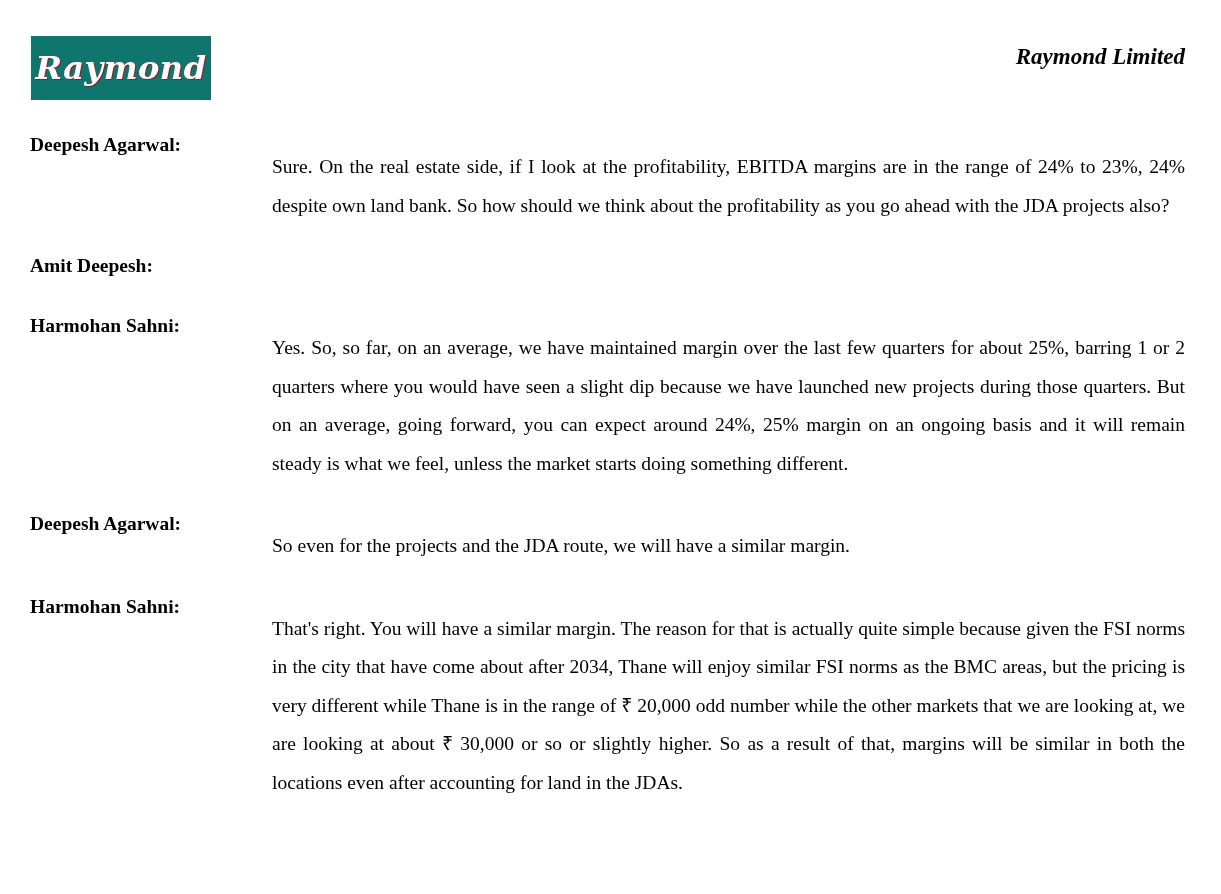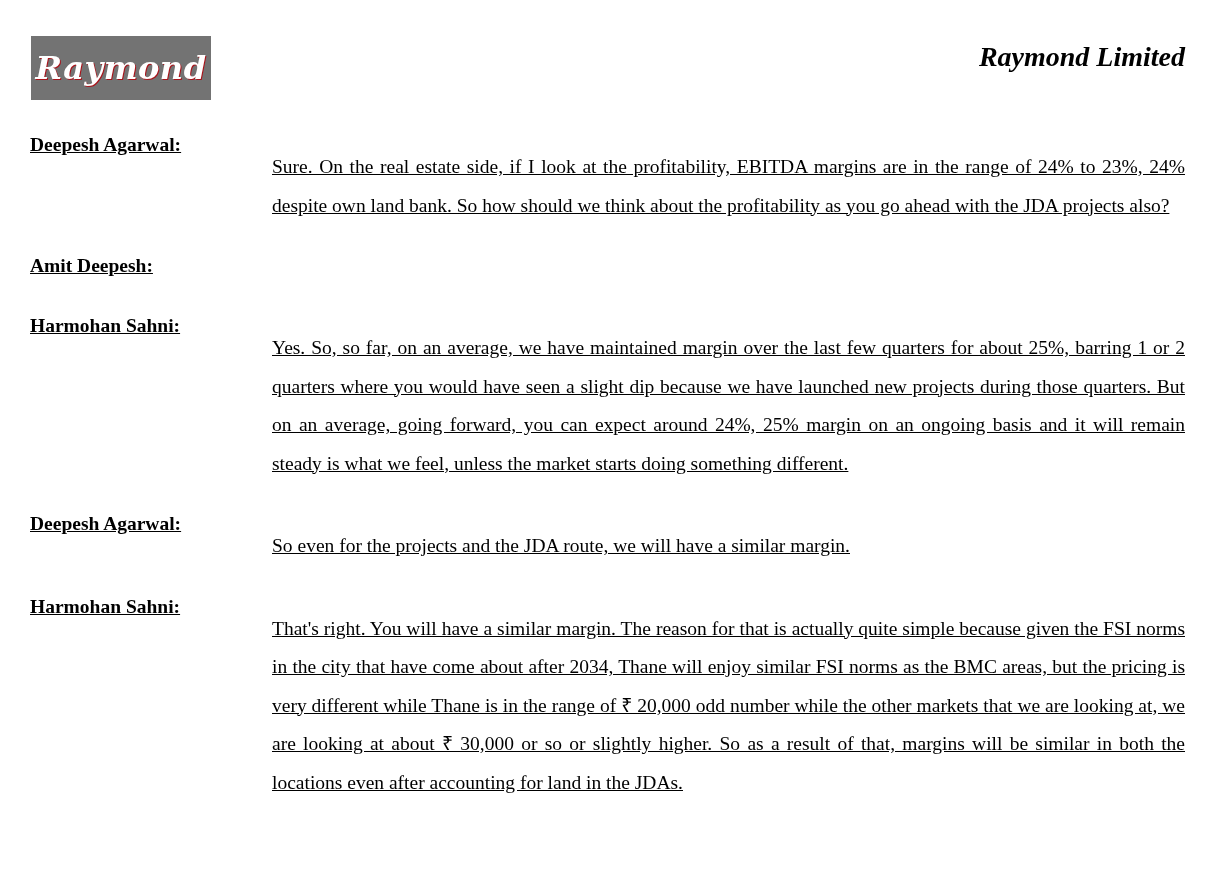--- a/index.html
+++ b/index.html
@@ -31,21 +31,21 @@
     width: 1221px;
     height: 78px;
   }
 
   .logo {
     position: absolute;
     left: 31px;
     top: 2px;
     width: 180px;
     height: 64px;
-    background: #737373;
+    background: #0f766e;
     display: flex;
     align-items: center;
     justify-content: center;
   }
   .logo-text {
     font-family: "DejaVu Serif", serif;
     font-weight: bold;
     font-style: italic;
     font-size: 32px;
     color: #ffffff;
@@ -54,37 +54,36 @@
     text-shadow: 1px 1px 0 #a8141b;
   }
 
   .header-meta {
     position: absolute;
     right: 36px;
     top: 8px;
     text-align: left;
     font-style: italic;
     font-weight: bold;
-    font-size: 28px;
+    font-size: 23px;
     line-height: 30px;
   }
 
   
   .transcript {
     position: absolute;
     top: 126px;
     left: 0;
     width: 1221px;
   }
 
   .entry {
     display: flex;
     align-items: flex-start;
     margin-bottom: 22px;
-    text-decoration: underline;
   }
 
   .speaker {
     width: 272px;
     flex: 0 0 272px;
     padding-left: 30px;
     box-sizing: border-box;
     font-weight: bold;
     font-size: 19.5px;
     line-height: 38px;

